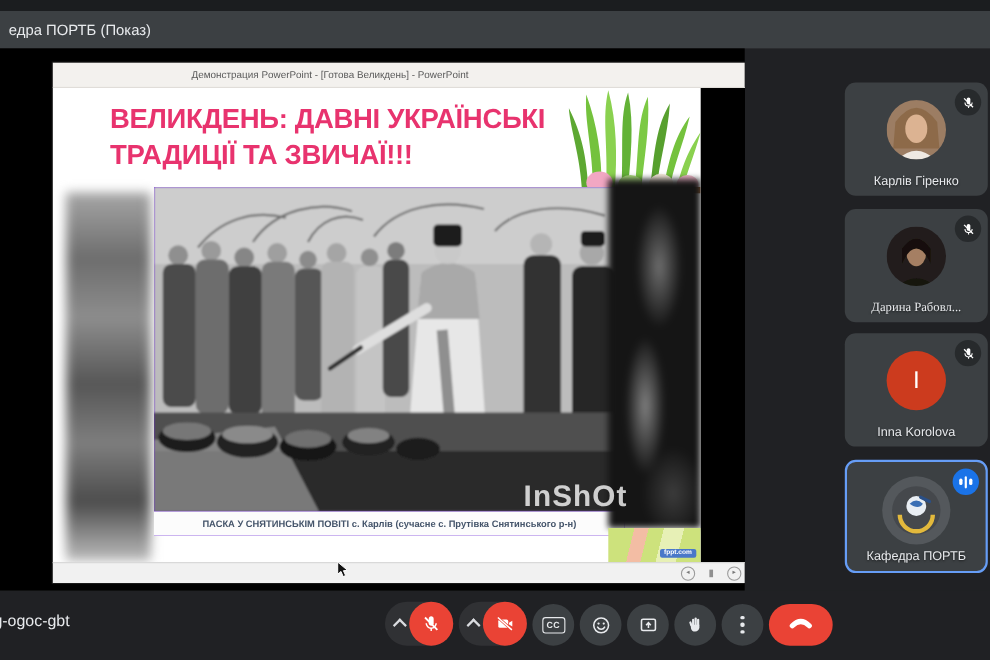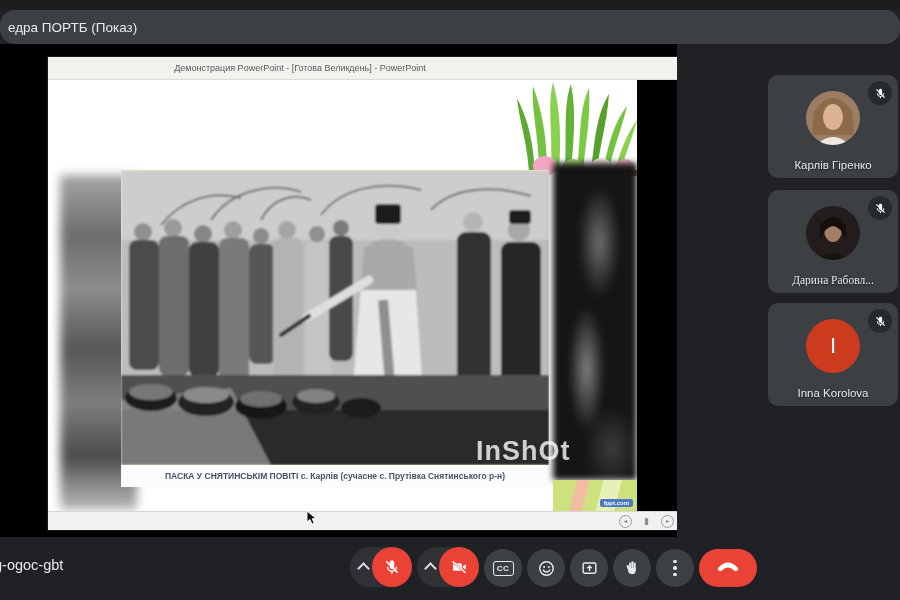--- a/index.html
+++ b/index.html
@@ -1,21 +1,21 @@
 <!DOCTYPE html>
 <html><head>
 <meta charset="utf-8">
 <style>
   html,body{margin:0;padding:0;}
   body{width:900px;height:600px;position:relative;overflow:hidden;background:#202124;
        font-family:"Liberation Sans","DejaVu Sans",sans-serif;}
   
   .topbar-dark{position:absolute;top:0;left:0;right:0;height:10px;background:#1b1d1f;}
   .presenting-bar{position:absolute;top:10px;left:0;right:0;height:34px;background:#3c4043;
-       display:flex;align-items:center;color:#e8eaed;font-size:13.5px;padding-left:8px;border-radius:15px;}
+       display:flex;align-items:center;color:#e8eaed;font-size:13.5px;padding-left:8px;}
   
   .share-video{position:absolute;left:0;top:44px;width:677px;height:493px;background:#000;overflow:hidden;}
   .ppt-window{position:absolute;left:48px;top:13px;width:716px;height:473px;background:#000;
        box-shadow:0 0 0 1px #1a1a1a;}
   .ppt-titlebar{position:absolute;top:0;left:0;right:0;height:22px;background:#f3f1ee;border-bottom:1px solid #e0ddd9;}
   .ppt-title{position:absolute;left:80px;top:0;width:344px;height:22px;line-height:22px;text-align:center;
        font-size:9px;color:#5a5a5a;white-space:nowrap;overflow:hidden;}
   .ppt-controls{position:absolute;right:8px;top:0;height:22px;display:flex;gap:16px;align-items:center;
        font-size:10px;color:#4a4a4a;}
   .ppt-controls span{width:12px;text-align:center;}
@@ -26,21 +26,21 @@
        color:#8f8f8f;font-size:9px;}
   .circ-ic{width:11px;height:11px;border:1px solid #9b9b9b;border-radius:50%;font-size:6px;line-height:11px;
        text-align:center;color:#777;}
   .cursor{position:absolute;left:258px;top:-2px;}
   
   .slide-title{position:absolute;left:52px;top:12px;font-size:25px;font-weight:bold;color:#e8336e;
        line-height:1.3;letter-spacing:-0.3px;}
   .grass{position:absolute;right:0;top:0;width:120px;height:96px;}
   .photo-left-blur{position:absolute;left:12px;top:95px;width:77px;height:335px;filter:blur(5px);
        background:linear-gradient(180deg,#a5a5a5 0%,#6d6d6d 18%,#8d8d8d 34%,#565656 52%,#7e7e7e 68%,#4c4c4c 84%,#bdbdbd 100%);}
-  .photo-main{position:absolute;left:73px;top:90px;width:428px;height:317px;background:#fef9c3;overflow:hidden;}
+  .photo-main{position:absolute;left:92px;top:90px;width:428px;height:317px;background:#6d28d9;overflow:hidden;}
   .photo-caption{position:absolute;left:0;right:0;bottom:0;height:22px;background:#fcfcfc;
        display:flex;align-items:center;justify-content:center;font-size:8.5px;font-weight:bold;color:#44546a;
        white-space:nowrap;}
   .photo-right-dark{position:absolute;left:505px;top:83px;width:84px;height:317px;background:#151515;filter:blur(3px);
        background-image:radial-gradient(ellipse 30px 80px at 55% 25%,#6e6e6e 0%,transparent 70%),
                         radial-gradient(ellipse 26px 90px at 40% 65%,#808080 0%,transparent 70%),
                         radial-gradient(ellipse 40px 60px at 70% 90%,#3c3c3c 0%,transparent 70%);}
   .green-corner{position:absolute;left:505px;top:400px;width:84px;height:32px;background:#cde27c;
        background-image:linear-gradient(104deg,transparent 26%,#f3bda4 26%,#f3bda4 40%,transparent 40%,transparent 55%,#e7f0b6 55%,#e7f0b6 75%,transparent 75%);}
   .fppt-badge{position:absolute;right:4px;bottom:5px;background:#4a78c9;color:#fff;font-size:6px;
@@ -97,20 +97,24 @@
       <div class="ppt-controls">
         <span>–</span>
         <span>▢</span>
         <span>✕</span>
       </div>
     </div>
 
     <div class="ppt-content">
       <div class="slide">
 
+        <div class="slide-title">
+          <div>ВЕЛИКДЕНЬ: ДАВНІ УКРАЇНСЬКІ</div>
+          <div>ТРАДИЦІЇ ТА ЗВИЧАЇ!!!</div>
+        </div>
 
         <svg class="grass" viewBox="0 0 120 96">
           <g>
             <path d="M12 92 C10 60 2 40 0 18 C12 42 16 62 18 92Z" fill="#5da832"></path>
             <path d="M22 92 C22 55 14 30 16 6 C26 34 30 60 30 92Z" fill="#74c23d"></path>
             <path d="M34 92 C36 50 30 28 36 2 C44 32 44 62 42 92Z" fill="#8ad14f"></path>
             <path d="M48 92 C50 52 46 26 54 4 C60 34 56 64 54 92Z" fill="#63b236"></path>
             <path d="M60 92 C64 54 62 30 72 8 C74 38 68 66 66 92Z" fill="#7cc944"></path>
             <path d="M74 92 C78 56 80 34 92 14 C90 44 82 68 80 92Z" fill="#57a02e"></path>
             <path d="M86 92 C92 60 98 42 110 26 C104 52 94 74 92 92Z" fill="#74c23d"></path>
@@ -286,20 +290,40 @@
       <svg width="13" height="13" viewBox="0 0 24 24">
         <path fill="#fff" d="M12 14.5c1.7 0 3-1.3 3-3V6c0-1.7-1.3-3-3-3S9 4.3 9 6v5.5c0 1.7 1.3 3 3 3z"></path>
         <path fill="none" stroke="#fff" stroke-width="1.8" d="M6 11.5a6 6 0 0 0 12 0"></path>
         <line x1="12" y1="17.5" x2="12" y2="20.5" stroke="#fff" stroke-width="1.8"></line>
         <line x1="4.5" y1="4.5" x2="19.5" y2="19.5" stroke="#fff" stroke-width="2.2"></line>
       </svg>
     </div>
     <div class="tile-name">Inna Korolova</div>
   </div>
 
+  <div class="tile speaking" style="top:374px;">
+    <div class="avatar logo">
+      <svg width="64" height="64" viewBox="0 0 64 64">
+        <circle cx="32" cy="32" r="31" fill="#54585c"></circle>
+        <circle cx="32" cy="32" r="22" fill="#45484c"></circle>
+        <path d="M17 36 a15 15 0 0 0 30 0" fill="none" stroke="#e3b93c" stroke-width="4"></path>
+        <circle cx="32" cy="28" r="9" fill="#e9eef4"></circle>
+        <path d="M26 26 q6 -6 12 0 q-4 6 -12 0" fill="#3b6fb5"></path>
+        <path d="M36 20 l8 4" stroke="#2a4f86" stroke-width="3" stroke-linecap="round"></path>
+      </svg>
+    </div>
+    <div class="badge audio">
+      <span class="eq">
+          <i style="height:6px"></i>
+          <i style="height:11px"></i>
+          <i style="height:6px"></i>
+        </span>
+    </div>
+    <div class="tile-name">Кафедра ПОРТБ</div>
+  </div>
 </div>
 
 <div class="bottom-bar">
   <div class="meeting-code">g-ogoc-gbt</div>
 
   <div class="controls">
     <div class="ctrl-group">
       <span class="caret"></span>
       <span class="red-circle">
         <svg width="18" height="18" viewBox="0 0 24 24">

